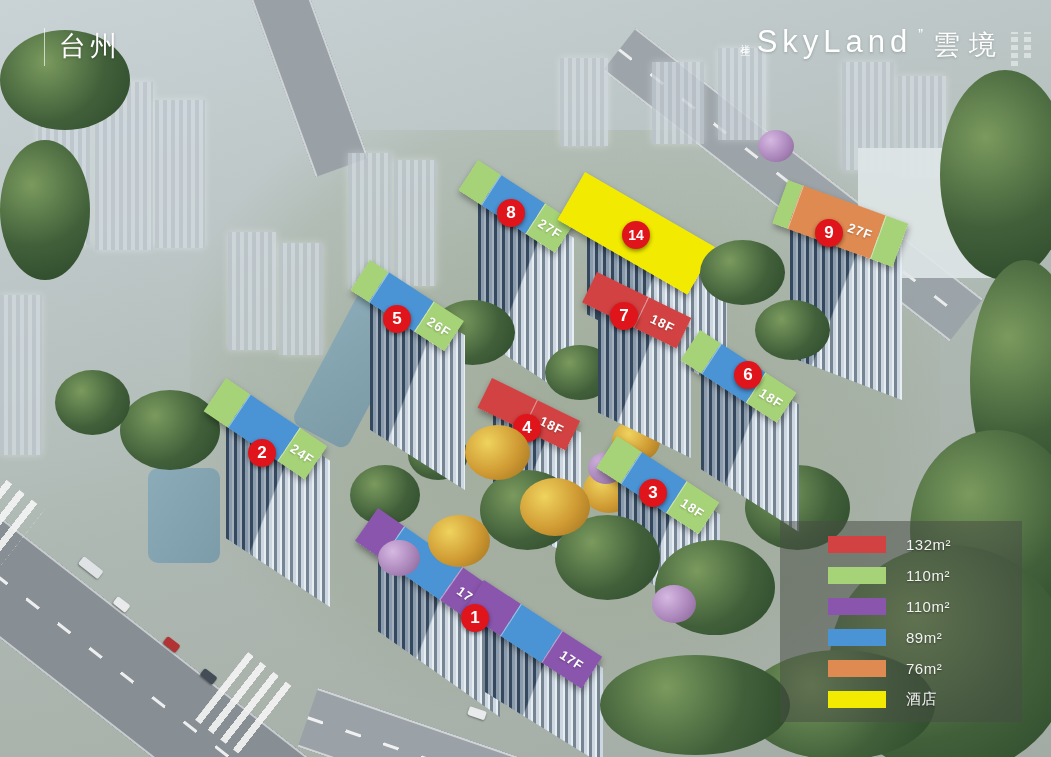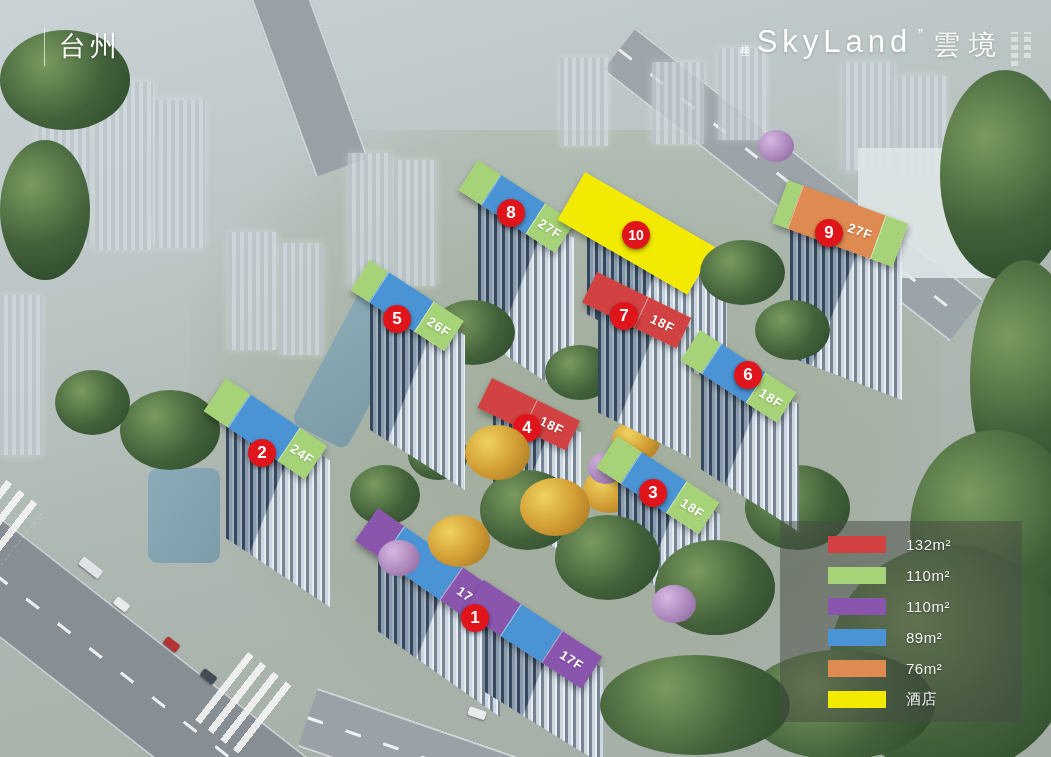--- a/index.html
+++ b/index.html
@@ -168,21 +168,21 @@
         </div>
     </div>
     <div class="badge" style="left:497px;top:199px;">8</div>
   </div>
 
   <div class="bldg" style="z-index:4;">
     <div class="body" style="left:587px;top:185px;width:140px;height:205px;clip-path:polygon(0 0,100% 37%,100% 100%,0 63%);"></div>
     <div class="roof" style="left:585px;top:172px;width:150px;height:55px;transform:rotate(30deg);">
       <div class="seg c-yellow" style="flex:100;"></div>
     </div>
-    <div class="badge wide" style="left:622px;top:221px;">10</div>
+    <div class="badge wide" style="left:622px;top:221px;">14</div>
   </div>
 
   <div class="bldg" style="z-index:4;">
     <div class="body" style="left:790px;top:195px;width:112px;height:205px;clip-path:polygon(0 0,100% 21%,100% 100%,0 79%);"></div>
     <div class="roof" style="left:788px;top:180px;width:128px;height:46px;transform:rotate(20deg);">
       <div class="seg c-green" style="flex:13;"></div>
       <div class="seg c-orange" style="flex:68;justify-content:flex-end;padding-right:6px;">
           <span class="rl">27F</span>
         </div>
       <div class="seg c-green" style="flex:19;"></div>

